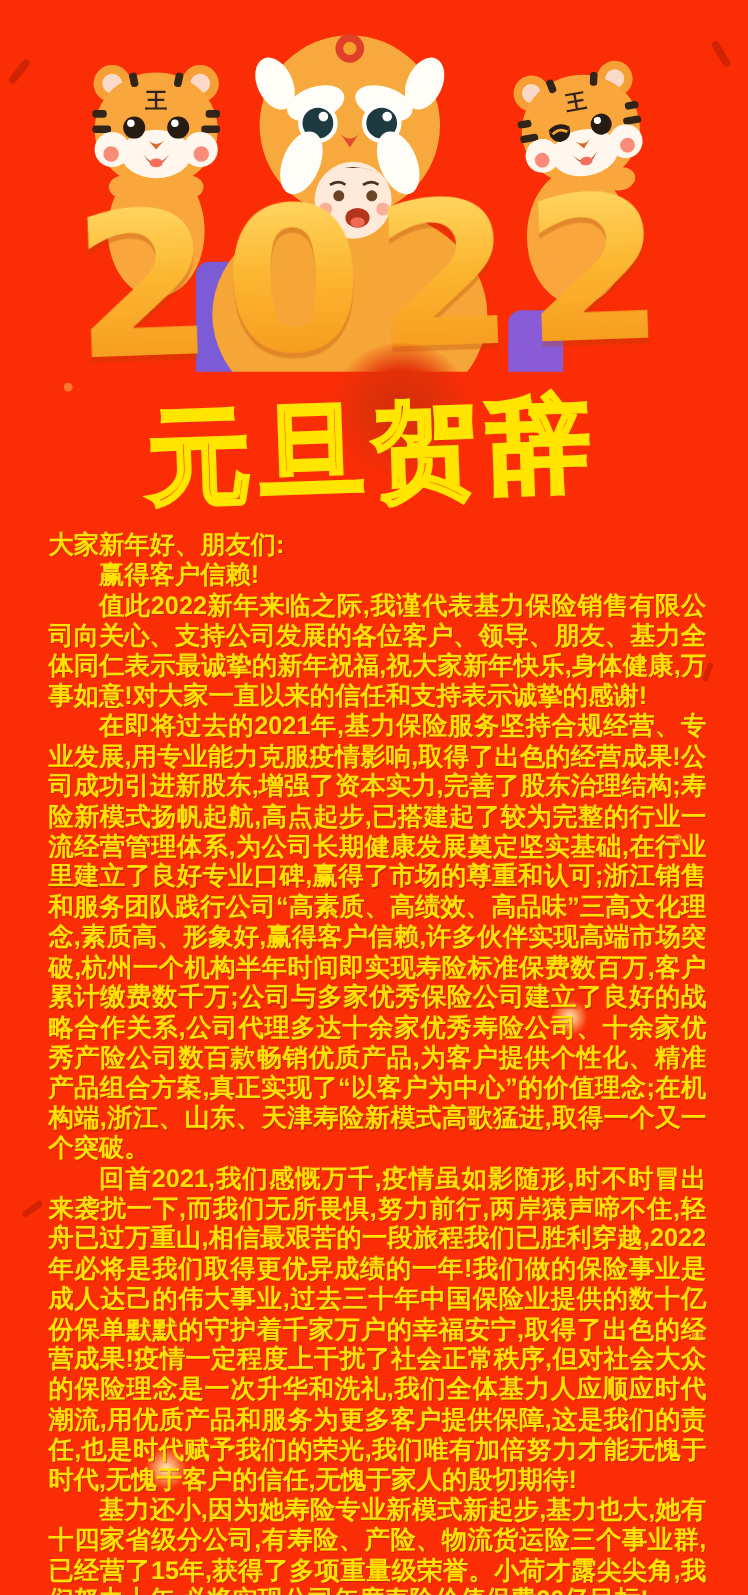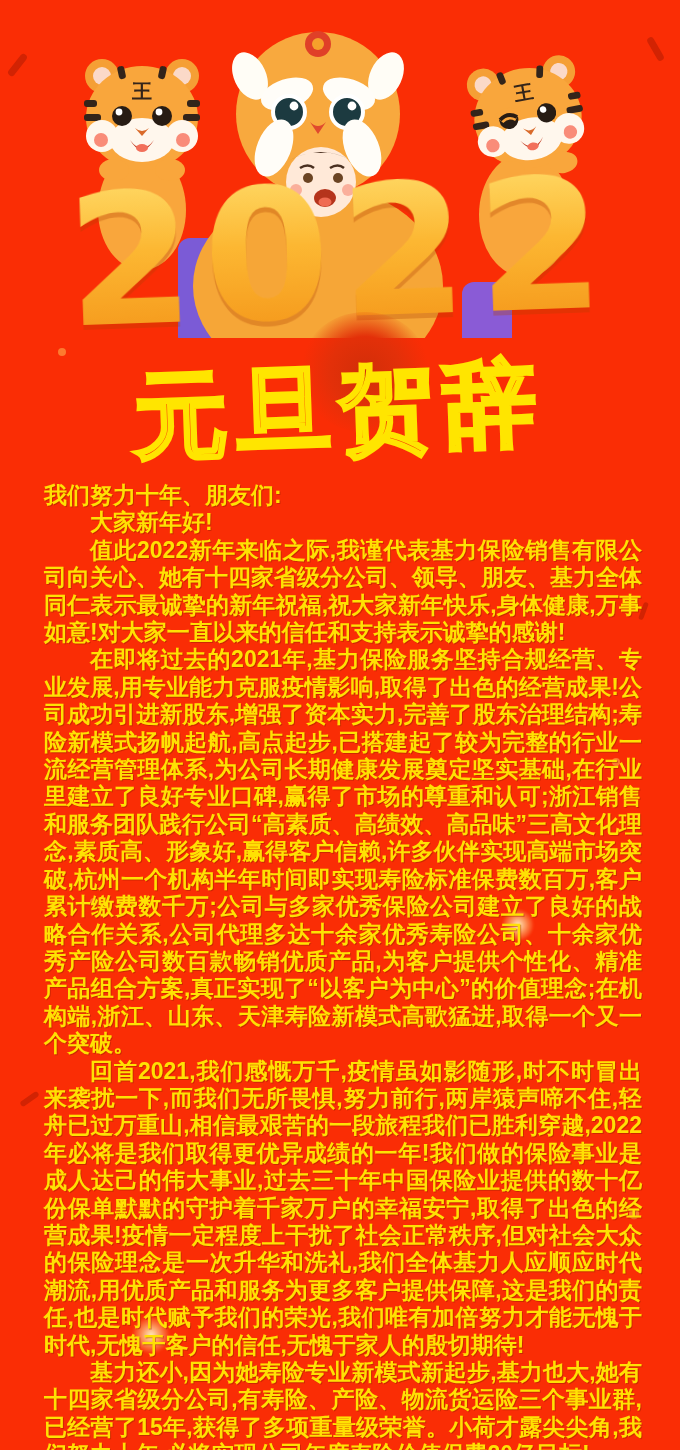--- a/index.html
+++ b/index.html
@@ -162,22 +162,22 @@
     <div class="year">2022</div>
   </div>
 
   <div class="title">
     <svg class="title-svg" width="680" height="142" viewBox="0 0 680 142">
       <text x="340" y="104" text-anchor="middle" font-family="Liberation Sans, sans-serif" font-size="94" font-weight="bold" letter-spacing="9" fill="none" stroke="#ffe500" stroke-width="3.4" transform="rotate(-2 340 80)">元旦贺辞</text>
     </svg>
   </div>
 
   <div class="letter">
-    <p class="salutation">我们努力十年、朋友们:</p>
-    <p>大家新年好!</p>
-    <p>值此2022新年来临之际,我谨代表基力保险销售有限公司向关心、她有十四家省级分公司、领导、朋友、基力全体同仁表示最诚挚的新年祝福,祝大家新年快乐,身体健康,万事如意!对大家一直以来的信任和支持表示诚挚的感谢!</p>
+    <p class="salutation">大家新年好、朋友们:</p>
+    <p>赢得客户信赖!</p>
+    <p>值此2022新年来临之际,我谨代表基力保险销售有限公司向关心、支持公司发展的各位客户、领导、朋友、基力全体同仁表示最诚挚的新年祝福,祝大家新年快乐,身体健康,万事如意!对大家一直以来的信任和支持表示诚挚的感谢!</p>
     <p>在即将过去的2021年,基力保险服务坚持合规经营、专业发展,用专业能力克服疫情影响,取得了出色的经营成果!公司成功引进新股东,增强了资本实力,完善了股东治理结构;寿险新模式扬帆起航,高点起步,已搭建起了较为完整的行业一流经营管理体系,为公司长期健康发展奠定坚实基础,在行业里建立了良好专业口碑,赢得了市场的尊重和认可;浙江销售和服务团队践行公司“高素质、高绩效、高品味”三高文化理念,素质高、形象好,赢得客户信赖,许多伙伴实现高端市场突破,杭州一个机构半年时间即实现寿险标准保费数百万,客户累计缴费数千万;公司与多家优秀保险公司建立了良好的战略合作关系,公司代理多达十余家优秀寿险公司、十余家优秀产险公司数百款畅销优质产品,为客户提供个性化、精准产品组合方案,真正实现了“以客户为中心”的价值理念;在机构端,浙江、山东、天津寿险新模式高歌猛进,取得一个又一个突破。</p>
     <p>回首2021,我们感慨万千,疫情虽如影随形,时不时冒出来袭扰一下,而我们无所畏惧,努力前行,两岸猿声啼不住,轻舟已过万重山,相信最艰苦的一段旅程我们已胜利穿越,2022年必将是我们取得更优异成绩的一年!我们做的保险事业是成人达己的伟大事业,过去三十年中国保险业提供的数十亿份保单默默的守护着千家万户的幸福安宁,取得了出色的经营成果!疫情一定程度上干扰了社会正常秩序,但对社会大众的保险理念是一次升华和洗礼,我们全体基力人应顺应时代潮流,用优质产品和服务为更多客户提供保障,这是我们的责任,也是时代赋予我们的荣光,我们唯有加倍努力才能无愧于时代,无愧于客户的信任,无愧于家人的殷切期待!</p>
     <p>基力还小,因为她寿险专业新模式新起步,基力也大,她有十四家省级分公司,有寿险、产险、物流货运险三个事业群,已经营了15年,获得了多项重量级荣誉。小荷才露尖尖角,我们努力十年,必将实现公司年度寿险价值保费20亿目标!</p>
 
   </div>
 
 </div>
 
 </body></html>

